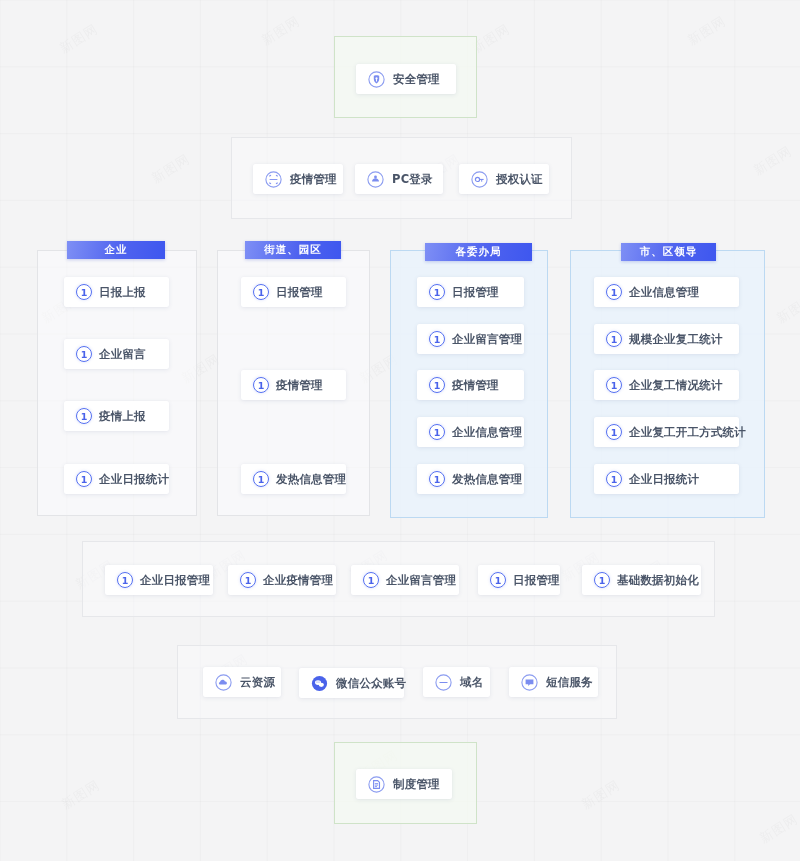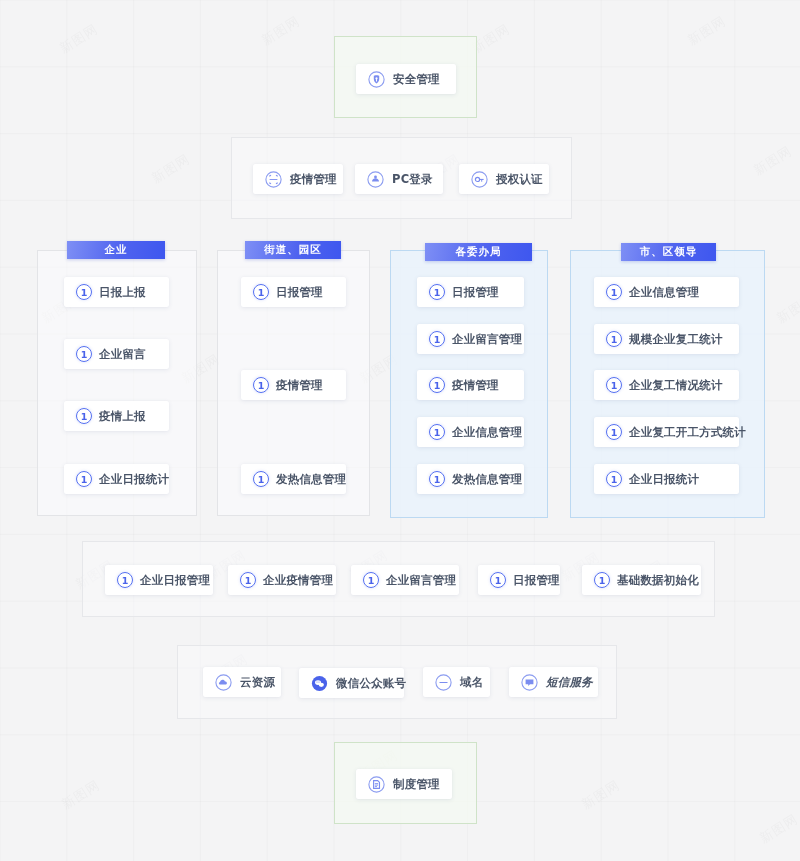--- a/index.html
+++ b/index.html
@@ -318,21 +318,21 @@
   <div class="card" style="left:423px; top:667px; width:67px;">
     <span class="ico">
       <svg viewBox="0 0 17 17">
         <circle cx="8.5" cy="8.5" r="7.6" fill="none" stroke="#8b9cf0" stroke-width="1.1"></circle>
         <rect x="4.4" y="8" width="8.2" height="1.1" rx="0.5" fill="#7b8df0"></rect>
       </svg>
     </span>
     <span class="lbl">域名</span>
   </div>
 
-  <div class="card" style="left:509px; top:667px; width:89px;font-style:italic;">
+  <div class="card" style="left:509px; top:667px; width:89px;">
     <span class="ico">
       <svg viewBox="0 0 17 17">
         <circle cx="8.5" cy="8.5" r="7.6" fill="none" stroke="#8b9cf0" stroke-width="1.1"></circle>
         <path d="M4.6 5.6h7.8v4.6H9l-1.8 1.7v-1.7H4.6z" fill="#7b8df0"></path>
       </svg>
     </span>
     <span class="lbl">短信服务</span>
   </div>
 
   <div class="grp green" style="left:334px; top:742px; width:143px; height:82px;"></div>

